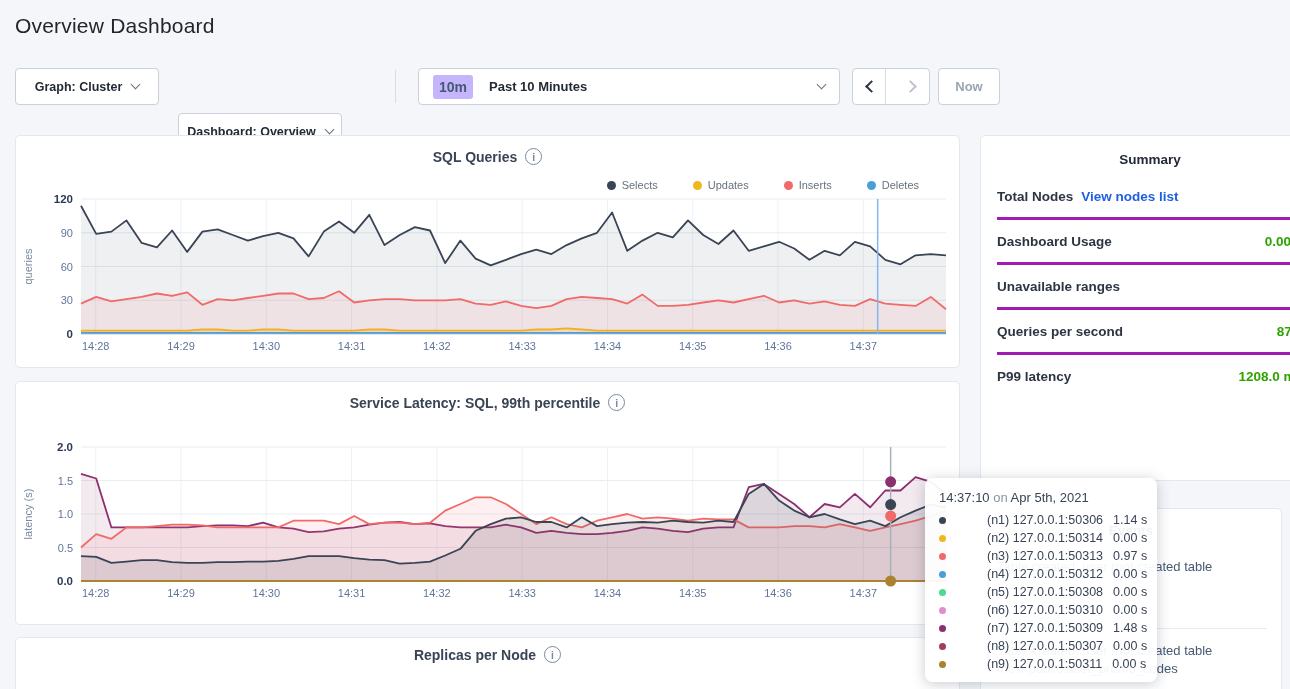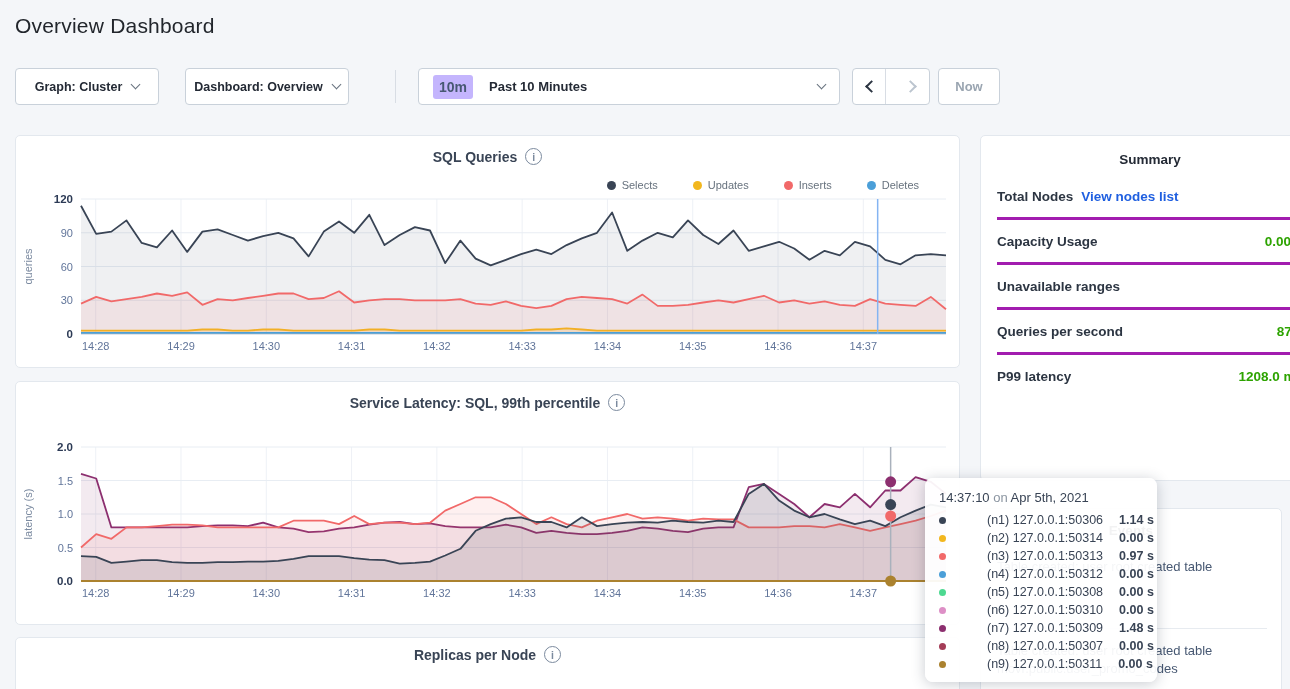--- a/index.html
+++ b/index.html
@@ -6,21 +6,21 @@
   html,body { width:1290px; height:689px; overflow:hidden; }
   body { font-family:"Liberation Sans", sans-serif; background:#f4f6f9; position:relative; color:#242a35; }
 
   .page-title { position:absolute; left:15px; top:14px; font-size:21px; font-weight:400; color:#22262c; letter-spacing:.2px; }
 
   
   .btn { position:absolute; top:68px; height:37px; background:#fff; border:1px solid #c9d1da; border-radius:4px;
          display:flex; align-items:center; justify-content:center; gap:10px; font-size:12.5px; font-weight:700; color:#242a35; cursor:pointer; }
   .chev { width:7px; height:7px; border-right:1.6px solid #67727e; border-bottom:1.6px solid #67727e; transform:rotate(45deg); margin-top:-4px; }
   .dd-graph { left:15px; width:144px; }
-  .dd-dash  { left:185px; width:164px; }
+  .dd-dash  { left:178px; width:164px;margin-top:45px; }
   .toolbar-divider { position:absolute; left:395px; top:70px; height:33px; width:1px; background:#d8dde4; }
   .time-picker { left:418px; width:422px; justify-content:flex-start; padding:0 14px; }
   .time-badge { background:#c4b5fd; color:#475872; font-size:14px; font-weight:700; border-radius:3px; padding:4px 6px; }
   .time-label { font-size:13px; font-weight:700; flex:1; text-align:left; margin-left:6px; }
   .arrow-group { left:852px; width:78px; padding:0; overflow:hidden; }
   .arrow-cell { width:39px; height:100%; display:flex; align-items:center; justify-content:center; cursor:pointer; }
   .arrow-cell.prev { border-right:1px solid #d8dde4; }
   .arr { width:9px; height:9px; border-right:2.6px solid #2c3542; border-bottom:2.6px solid #2c3542; }
   .arr.left  { transform:rotate(135deg); margin-left:4px; }
   .arr.right { transform:rotate(-45deg); border-color:#bcc5cf; margin-right:4px; }
@@ -67,21 +67,21 @@
   .ev2-l1 { top:134px; } .ev2-l2 { top:152px; }
 
   
   .tooltip { position:absolute; left:925px; top:478px; width:232px; height:204px; background:rgba(255,255,255,0.94);
              border-radius:8px; box-shadow:0 2px 14px rgba(40,50,70,0.25); padding:12px 14px; z-index:10; }
   .tt-header { font-size:13px; color:#394455; margin-bottom:6px; }
   .tt-on { color:#8b95a1; }
   .tt-row { display:flex; align-items:center; height:18px; font-size:12.5px; color:#394455; }
   .tt-dot { width:7px; height:7px; border-radius:50%; margin-right:9px; flex:none; }
   .tt-node { flex:1; white-space:nowrap;margin-left:32px; }
-  .tt-val { font-weight:700; color:#394455; white-space:nowrap; margin-left:16px; }
+  .tt-val { font-weight:400; color:#394455; white-space:nowrap; margin-left:10px; }
 </style>
 </head>
 <body>
 
 <h1 class="page-title">Overview Dashboard</h1>
 
 <div class="btn dd-graph">
   <span>Graph: Cluster</span>
   <span class="chev"></span>
 </div>
@@ -235,21 +235,21 @@
   <div class="sum-rows">
     <div class="sum-row">
       <div class="sum-top">
         <span class="sum-label">Total Nodes</span>
         <span class="sum-link">View nodes list</span>
         <span class="sum-value">9</span>
       </div>
     </div>
     <div class="sum-row">
       <div class="sum-top">
-        <span class="sum-label">Capacity Usage</span>
+        <span class="sum-label">Dashboard Usage</span>
         <span class="sum-value">0.00%</span>
       </div>
     </div>
     <div class="sum-row">
       <div class="sum-top">
         <span class="sum-label">Unavailable ranges</span>
         <span class="sum-value">0</span>
       </div>
     </div>
     <div class="sum-row">

